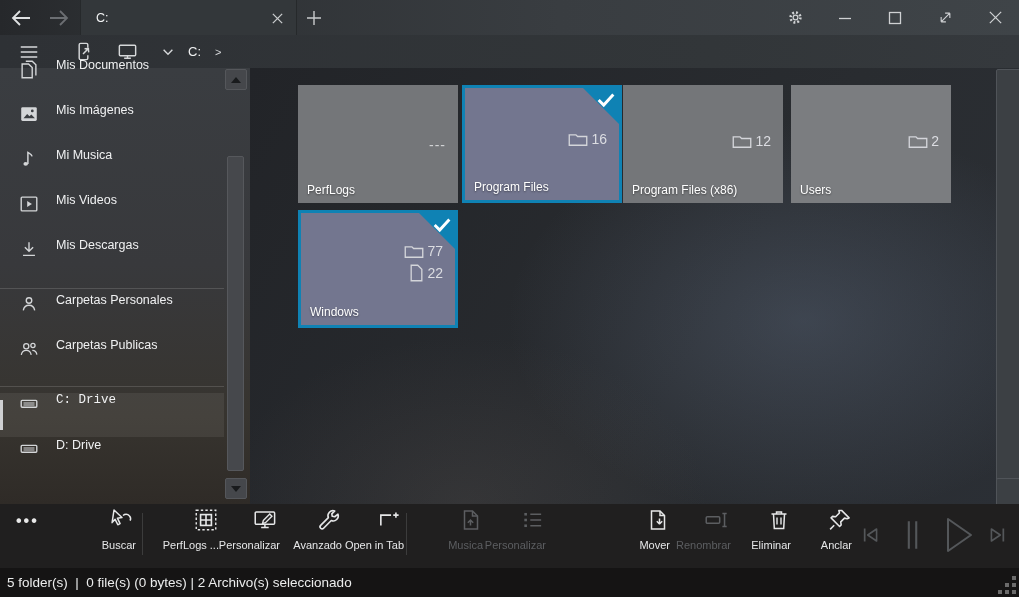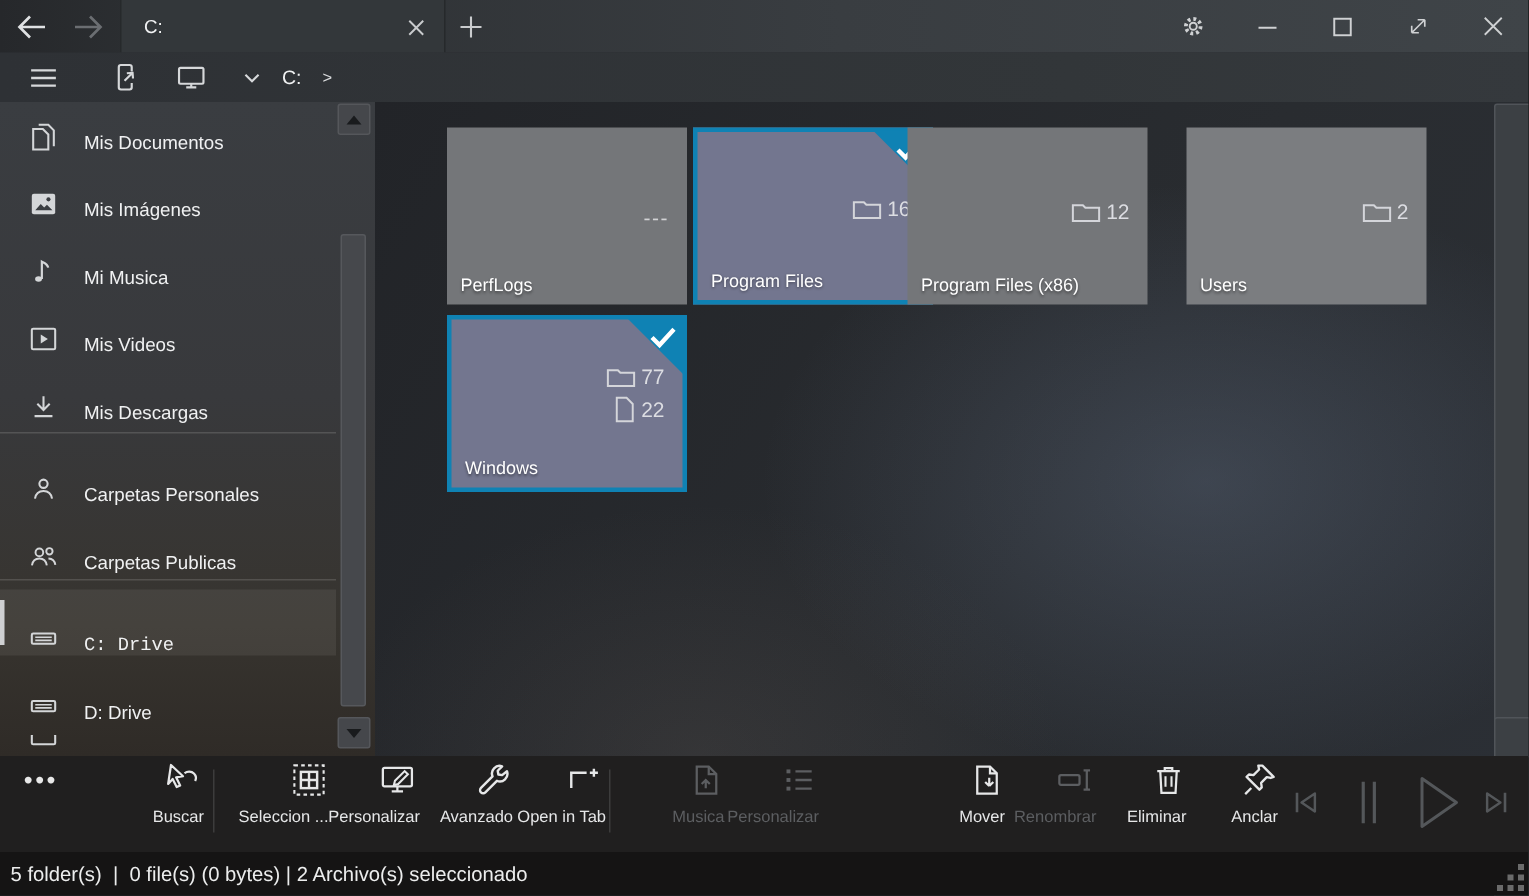--- a/index.html
+++ b/index.html
@@ -35,21 +35,21 @@
   }
   .tbtn { position:absolute; top:0; height:33px; display:flex; align-items:center; justify-content:center; color:#d6d8da; }
   .crumb { position:absolute; top:0; height:33px; display:flex; align-items:center; color:#f0f1f2; font-size:13px; }
   .crumb .sep { margin-left:14px; font-size:11px; color:#d8dadc; }
 
   
   .sidebar {
     position:absolute; left:0; top:68px; width:250px; height:436px;
     background:linear-gradient(180deg,#3a3d41 0%,#38393c 45%,#37342f 80%,#2f2b27 100%);
   }
-  .side-item { position:absolute; left:0; width:224px; height:44px; display:flex; align-items:flex-end; color:#f0f1f2; }
+  .side-item { position:absolute; left:0; width:224px; height:44px; display:flex; align-items:flex-start; color:#f0f1f2; }
   .side-item .sicon { width:22px; height:22px; margin-left:18px; color:#d4d6d8; flex:none; }
   .side-item .slabel { margin-left:16px; font-size:12.5px; white-space:nowrap; }
   .side-item.selected { background:rgba(255,255,255,.07);font-family:Liberation Mono, monospace; }
   .side-item.selected::before {
     content:""; position:absolute; left:0; top:7px; width:3px; height:30px; background:#cfd0d2;
   }
   .side-div { position:absolute; left:0; width:224px; height:1px; background:rgba(255,255,255,.14); }
 
   
   .sb-btn { position:absolute; width:22px; height:21px; background:#45474b; border:1px solid #55575b; border-radius:2px; display:flex; align-items:center; justify-content:center; }
@@ -319,21 +319,21 @@
       </div>
       <span class="tile-label">Program Files</span>
       <span class="corner"></span>
       <span class="checkmark">
         <svg width="22" height="20" viewBox="0 0 24 20">
             <path d="M4 10l5.5 5.5L20 4" fill="none" stroke="#fff" stroke-width="3.2"></path>
           </svg>
       </span>
     </div>
 
-    <div class="tile" style="left:355px;top:17px">
+    <div class="tile" style="left:373px;top:17px">
       <div class="tile-counts" style="top:48px">
         <span class="count-row">
           <span class="cicon">
               <svg width="20" height="16" viewBox="0 0 24 19">
                 <path d="M1.5 4.5V17h21V6.5H11.5l-2-2z" fill="none" stroke="currentColor" stroke-width="1.6"></path>
               </svg>
             </span>
           <span>12</span>
         </span>
       </div>
@@ -402,21 +402,21 @@
     <div class="cmd-sep" style="left:142px"></div>
 
     <div class="cmdbtn" style="left:181px">
       <span class="cico">
         <svg width="26" height="26" viewBox="0 0 24 24">
             <rect x="3" y="3" width="18" height="18" fill="none" stroke="currentColor" stroke-width="1.3" stroke-dasharray="2.2 2"></rect>
             <rect x="7" y="7" width="10" height="10" fill="none" stroke="currentColor" stroke-width="1.5"></rect>
             <path d="M12 7v10M7 12h10" stroke="currentColor" stroke-width="1.5"></path>
           </svg>
       </span>
-      <span class="clabel">Seleccion ...</span>
+      <span class="clabel">PerfLogs ...</span>
     </div>
 
     <div class="cmdbtn" style="left:242px">
       <span class="cico">
         <svg width="28" height="26" viewBox="0 0 26 24">
             <rect x="3" y="4.5" width="18" height="11.5" rx="1" fill="none" stroke="currentColor" stroke-width="1.4"></rect>
             <path d="M12 16v3M8.5 19h7" stroke="currentColor" stroke-width="1.4"></path>
             <path d="M10.5 12.5l6-6 2 2-6 6-2.7.7z" fill="#201f1f" stroke="currentColor" stroke-width="1.3"></path>
           </svg>
       </span>

